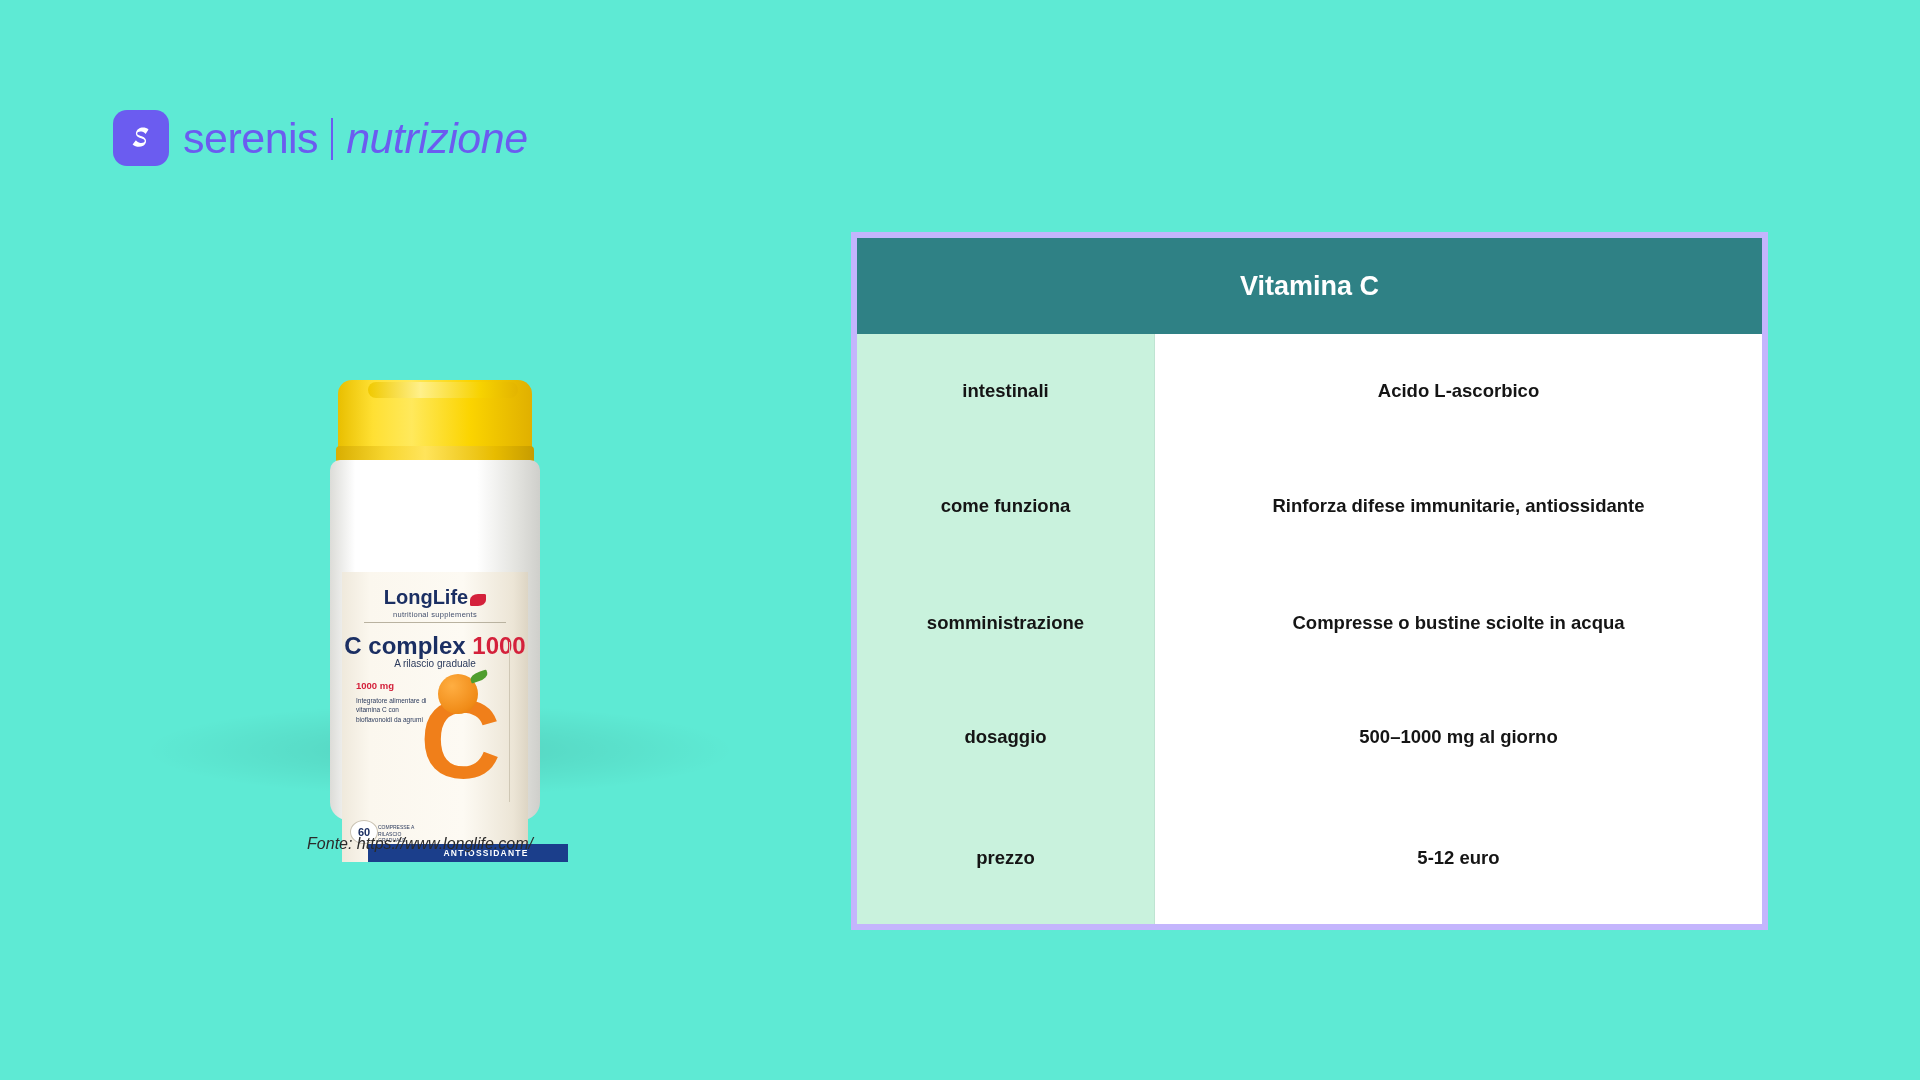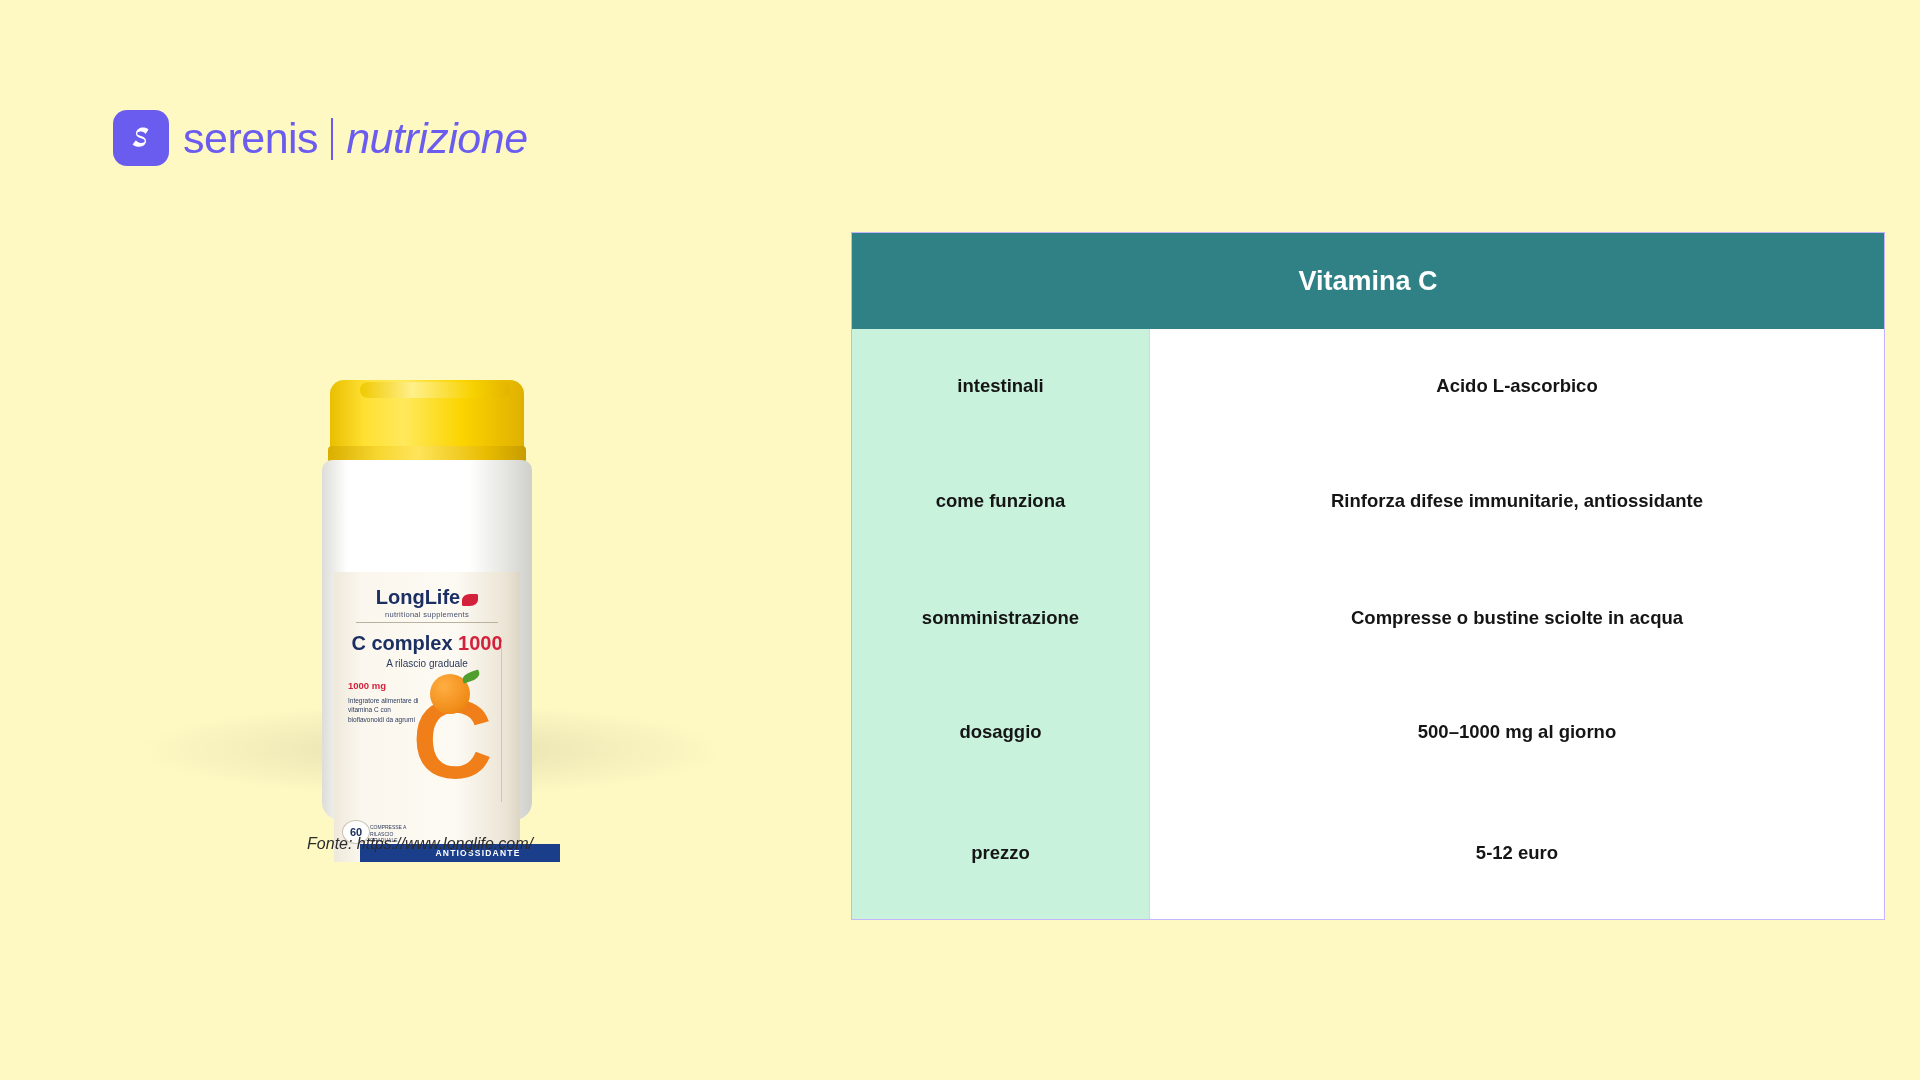--- a/index.html
+++ b/index.html
@@ -9,21 +9,21 @@
     height: 1080px;
     background: #ffffff;
     font-family: "Liberation Sans", sans-serif;
     overflow: hidden;
   }
 
   #page {
     position: relative;
     width: 1920px;
     height: 1080px;
-    background: #fef9c3;
+    background: #5eead4;
   }
 
   
   .logo-block {
     position: absolute;
     left: 113px;
     top: 110px;
     display: flex;
     align-items: center;
     gap: 14px;
@@ -54,21 +54,21 @@
     margin: 0 13px;
     vertical-align: -7px;
   }
   .logo-text .italic {
     font-style: italic;
   }
 
   
   .product-area {
     position: absolute;
-    left: 132px;
+    left: 140px;
     top: 350px;
     width: 700px;
     height: 520px;
   }
   .shadow-ellipse {
     position: absolute;
     left: 10px;
     top: 355px;
     width: 580px;
     height: 90px;
@@ -162,21 +162,21 @@
     width: 142px;
     height: 1px;
     background: #b9b2a0;
   }
   .lbl-title {
     position: absolute;
     left: 0;
     top: 60px;
     width: 100%;
     text-align: center;
-    font-size: 20px;
+    font-size: 24px;
     font-weight: 700;
     color: #1b2f63;
     white-space: nowrap;
   }
   .lbl-title .num { color: #d4213b; }
   .lbl-title2 {
     position: absolute;
     left: 0;
     top: 86px;
     width: 100%;
@@ -289,22 +289,22 @@
     font-size: 16px;
     color: #2b2b2b;
     font-style: italic;
   }
 
   
   .table-wrap {
     position: absolute;
     left: 851px;
     top: 232px;
-    width: 1034px;
-    border: 1px solid #c4b5fd;
+    width: 917px;
+    border: 6px solid #c4b5fd;
     box-sizing: border-box;
   }
   .table-header {
     background: #2f8185;
     color: #ffffff;
     height: 96px;
     display: flex;
     align-items: center;
     justify-content: center;
     font-size: 27px;

